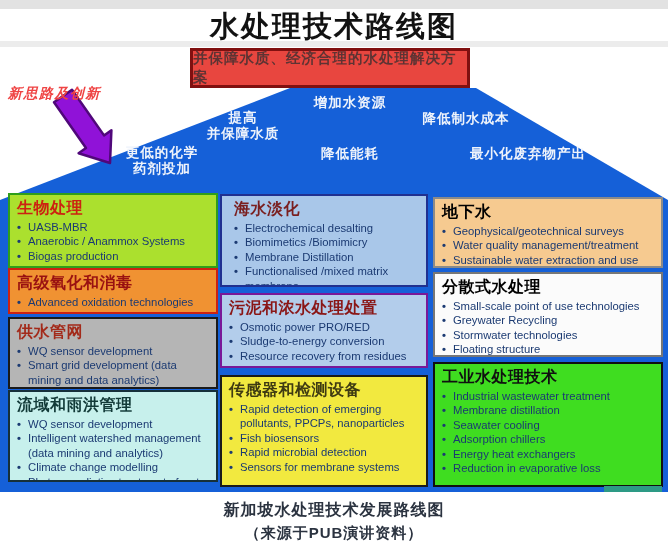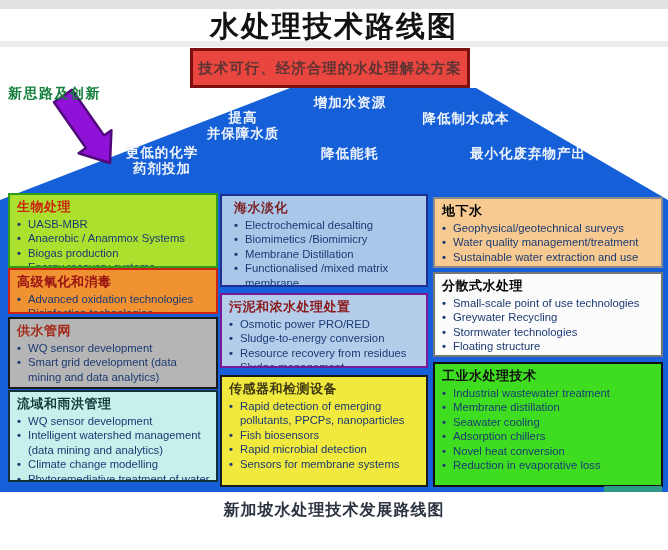--- a/index.html
+++ b/index.html
@@ -8,32 +8,32 @@
   .band{position:absolute;left:0;width:668px;z-index:0;}
   .band1{top:0;height:9px;background:#e2e2e2;}
   .band2{top:41px;height:6px;background:#ececec;}
   .main-title{position:absolute;top:7px;left:0;right:0;text-align:center;
               font-size:29px;font-weight:bold;color:#121212;letter-spacing:2px;z-index:3;}
   svg.bg{position:absolute;left:0;top:0;z-index:1;}
   .banner{position:absolute;left:190px;top:48px;width:280px;height:40px;box-sizing:border-box;
           border:3px solid;display:flex;align-items:center;justify-content:center;
           font-size:14.5px;font-weight:bold;letter-spacing:1px;color:#5d3333;z-index:3;}
   .innov-label{position:absolute;left:8px;top:85px;font-size:14px;font-weight:bold;
-               color:#15803d;letter-spacing:1.5px;z-index:3;}
+               color:#ef4444;letter-spacing:1.5px;z-index:3;font-style:italic;}
   .trilabel{position:absolute;z-index:2;color:#eef3fb;font-weight:bold;font-size:13.5px;
             text-align:center;white-space:pre-line;line-height:1.18;letter-spacing:1px;}
   .tl-1{left:290px;top:95px;width:120px;}
   .tl-2{left:183px;top:110px;width:120px;}
   .tl-3{left:405px;top:111px;width:122px;}
   .tl-4{left:101px;top:145px;width:122px;}
   .tl-5{left:290px;top:146px;width:120px;}
   .tl-6{left:456px;top:146px;width:144px;}
   .col{position:absolute;z-index:2;}
   .box{box-sizing:border-box;border:2px solid;padding:2px 5px 2px 7px;overflow:hidden;}
-  .box-title{font-size:13px;font-weight:bold;letter-spacing:0.5px;margin:1px 0 1px 0;}
+  .box-title{font-size:16px;font-weight:bold;letter-spacing:0.5px;margin:1px 0 1px 0;}
   .box-list{margin:0;padding:0;list-style:none;}
   .box-list li{display:flex;font-size:11.3px;line-height:1.28;color:#1b3a72;}
   .dot{width:11px;flex:none;font-weight:bold;}
   .itx{flex:1;}
   .teal-accent{position:absolute;left:604px;top:486px;width:58px;height:6px;z-index:2;}
   .caption1{position:absolute;top:500px;left:0;right:0;text-align:center;font-weight:bold;
             font-size:16px;color:#2b3340;letter-spacing:1px;z-index:3;}
   .caption2{position:absolute;top:524px;left:0;right:0;text-align:center;font-weight:bold;
             font-size:15px;color:#2b3340;letter-spacing:1px;z-index:3;}
 </style>
@@ -45,21 +45,21 @@
   <div class="band band1"></div>
   <div class="band band2"></div>
 
   <div class="main-title">水处理技术路线图</div>
 
   <svg class="bg" width="668" height="550">
     <polygon points="290,88 476,88 668,200 668,492 0,492 0,200" fill="#1560d8"></polygon>
     <polygon points="54,102.3 72,89.7 104,135.4 111.4,130.2 110,163 78.6,153.2 86,148" fill="#9012d8" stroke="#50087a" stroke-width="2.5" stroke-linejoin="round"></polygon>
   </svg>
 
-  <div class="banner" style="background: rgb(232, 70, 63); border-color: rgb(128, 16, 16);">技术可行、经济合理的水处理解决方案</div>
+  <div class="banner" style="background: rgb(232, 70, 63); border-color: rgb(128, 16, 16);">并保障水质、经济合理的水处理解决方案</div>
 
   <div class="innov-label">新思路及创新</div>
 
   <div class="trilabel tl-1">增加水资源</div>
   <div class="trilabel tl-2">提高
 并保障水质</div>
   <div class="trilabel tl-3">降低制水成本</div>
   <div class="trilabel tl-4">更低的化学
 药剂投加</div>
   <div class="trilabel tl-5">降低能耗</div>
@@ -261,27 +261,28 @@
           <li>
             <span class="dot">•</span>
             <span class="itx">Seawater cooling</span>
           </li>
           <li>
             <span class="dot">•</span>
             <span class="itx">Adsorption chillers</span>
           </li>
           <li>
             <span class="dot">•</span>
-            <span class="itx">Novel heat conversion</span>
+            <span class="itx">Energy heat exchangers</span>
           </li>
           <li>
             <span class="dot">•</span>
             <span class="itx">Reduction in evaporative loss</span>
           </li>
         </ul>
       </div>
     </div>
 
   <div class="teal-accent" style="background: rgb(45, 154, 133);"></div>
 
   <div class="caption1">新加坡水处理技术发展路线图</div>
+  <div class="caption2">（来源于PUB演讲资料）</div>
 
 </div>
 
 </body></html>

